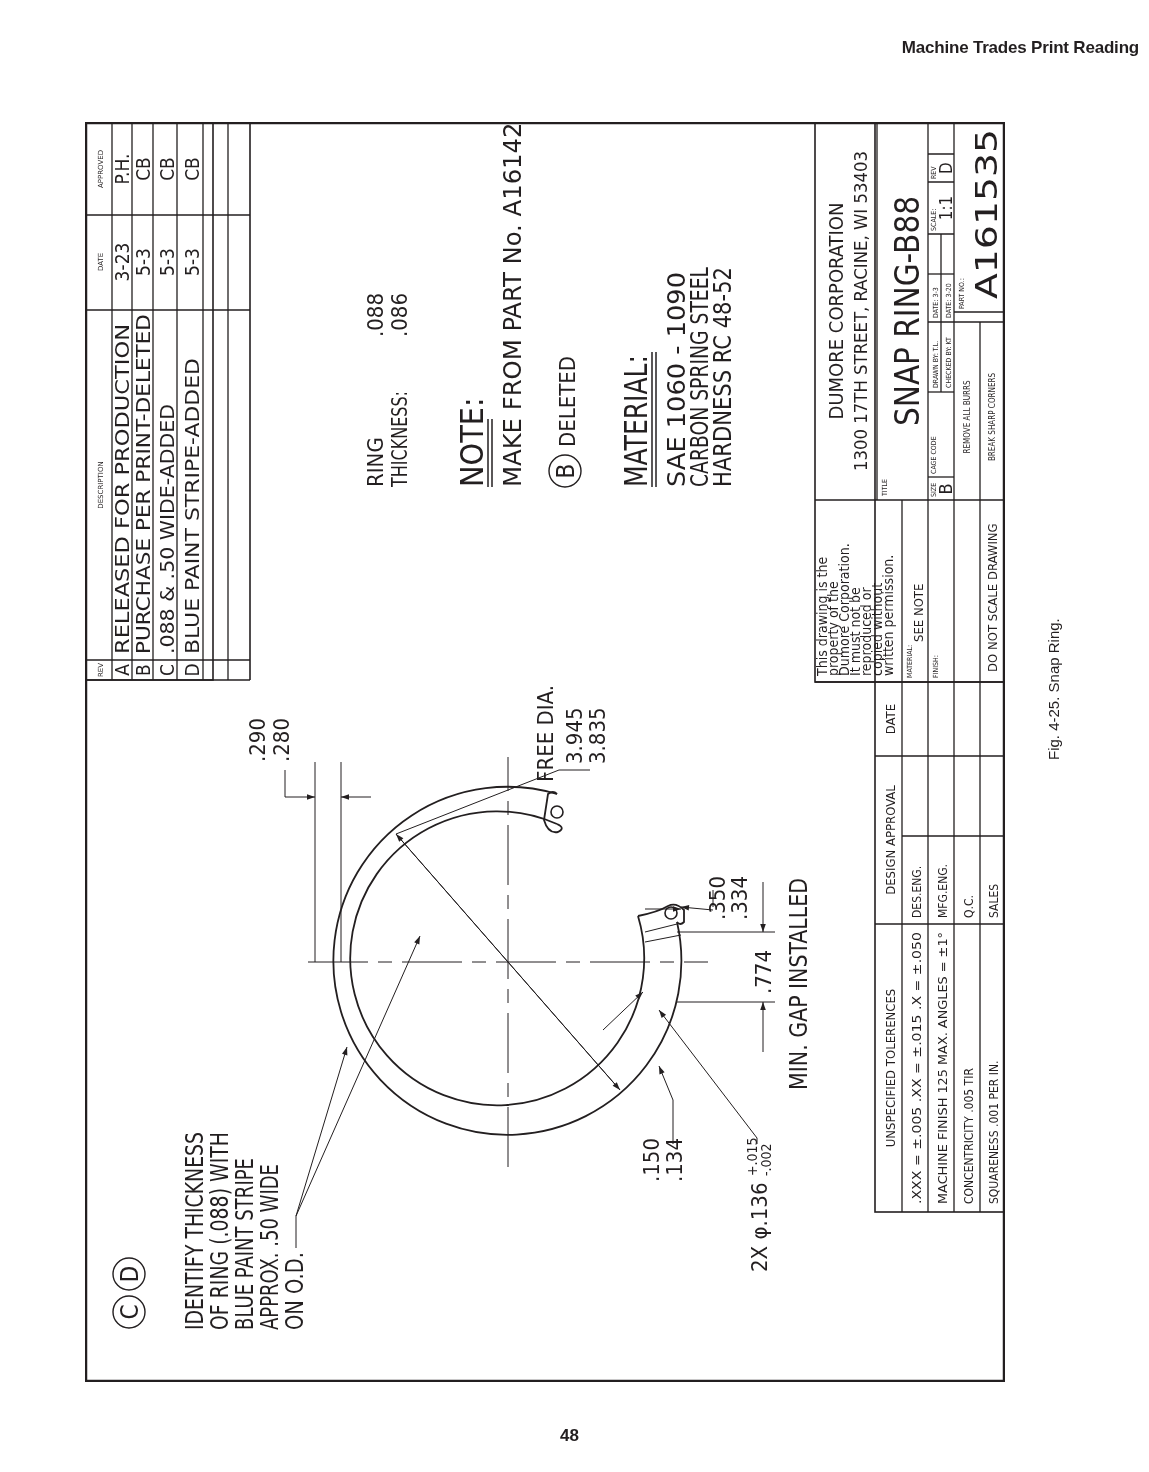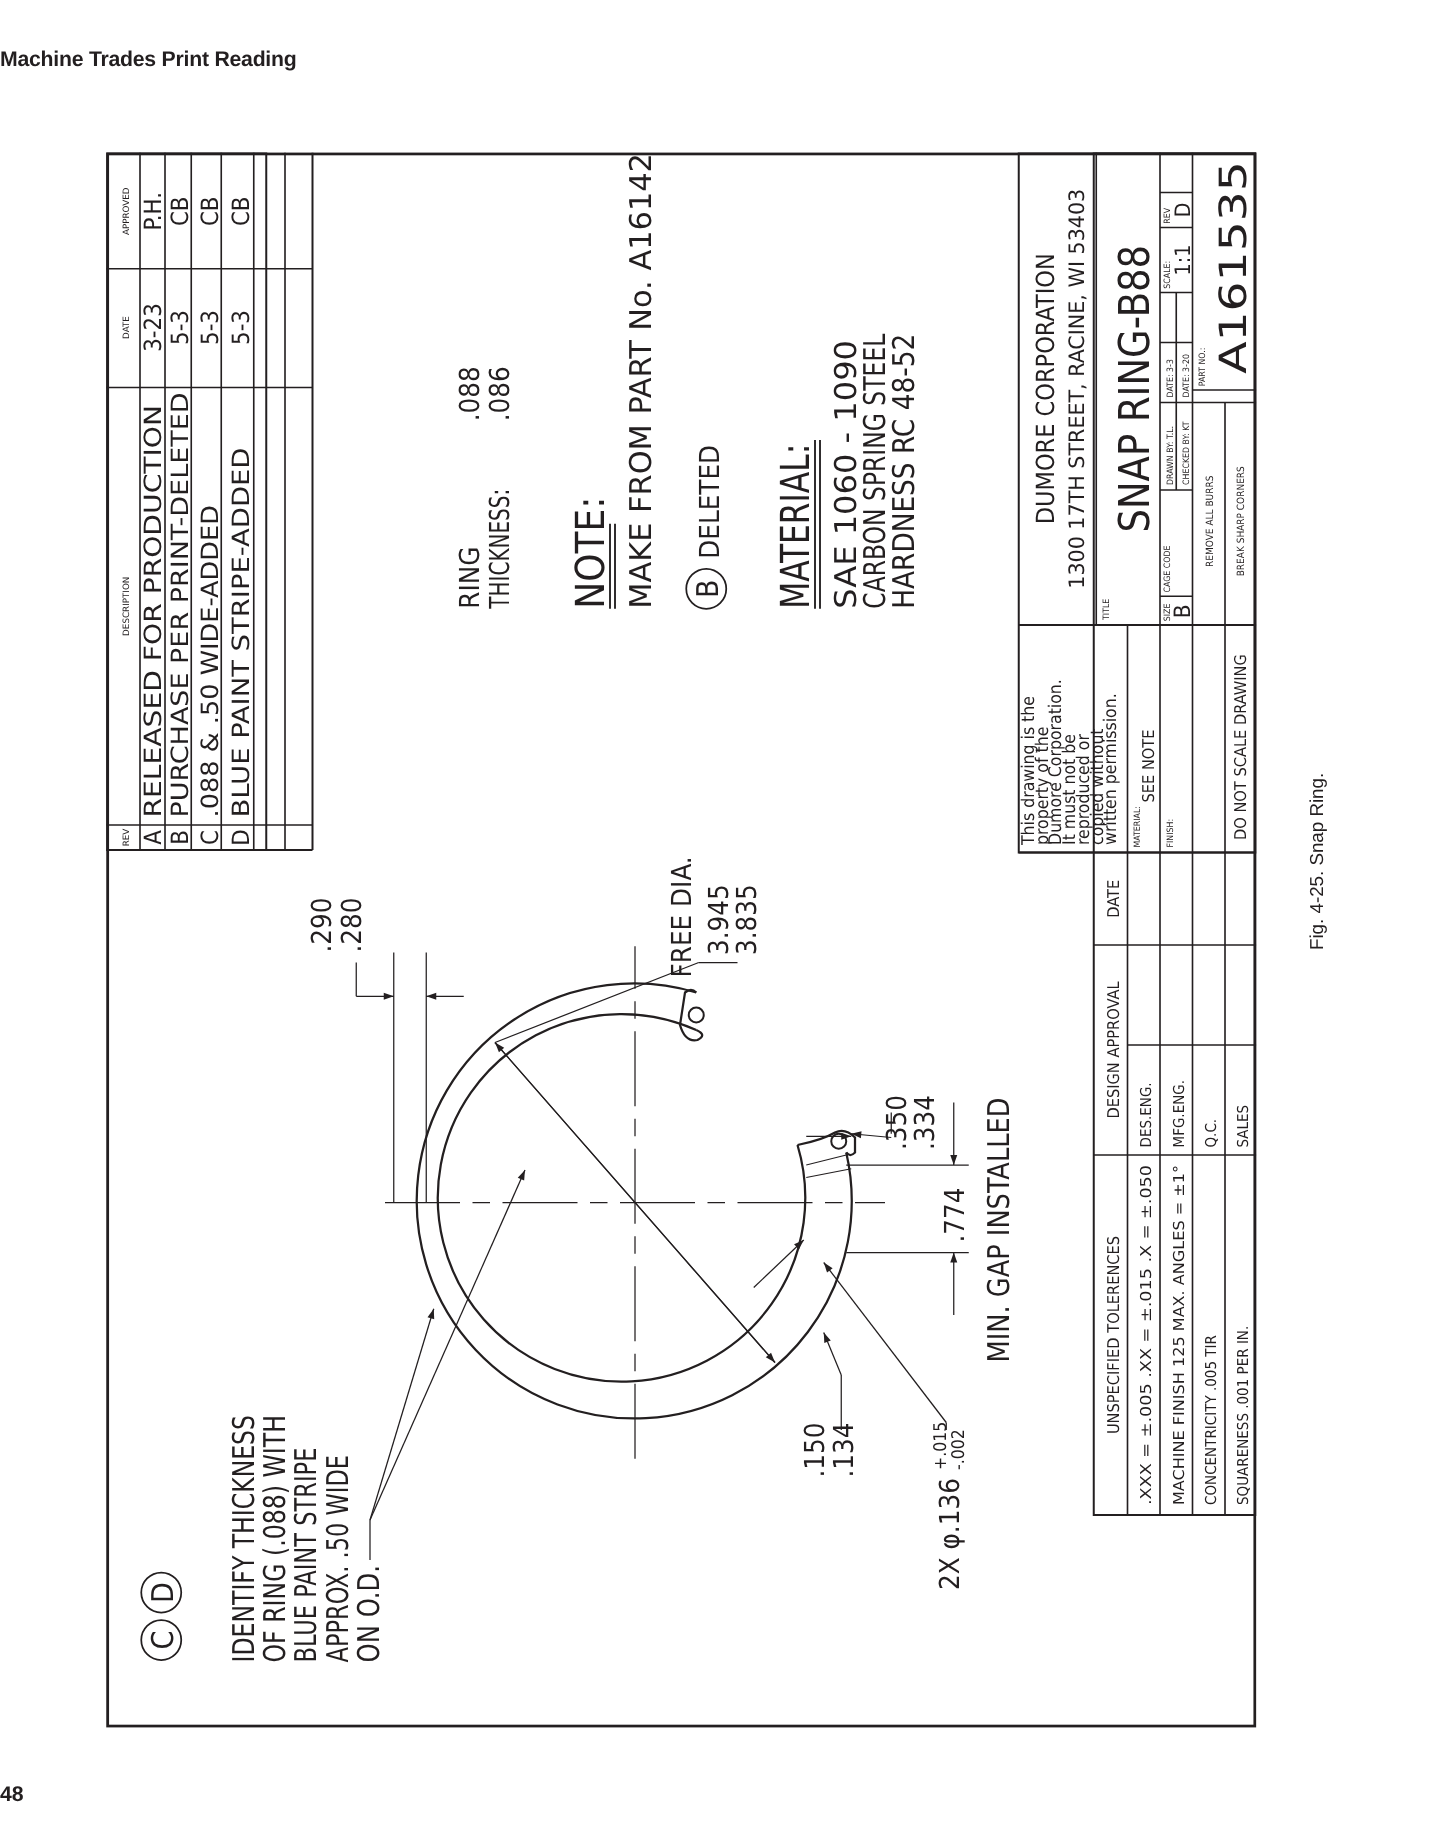--- a/index.html
+++ b/index.html
@@ -1,18 +1,18 @@
 <!DOCTYPE html>
 <html><head>
 <meta charset="utf-8">
 <style>
   html, body { margin: 0; padding: 0; background: #ffffff; }
   body { width: 1149px; height: 1472px; position: relative; overflow: hidden; font-family: "Liberation Sans", sans-serif; color: #231f20; }
-  .page-header { position: absolute; top: 38px; left: 0; width: 1139px; text-align: left; font-weight: bold; font-size: 17px; letter-spacing: -0.2px; }
-  .page-number { position: absolute; top: 1426px; left: 0; width: 1139px; text-align: left; font-weight: bold; font-size: 17px; }
+  .page-header { position: absolute; top: 38px; left: 0; width: 1139px; text-align: right; font-weight: bold; font-size: 17px; letter-spacing: -0.2px; }
+  .page-number { position: absolute; top: 1426px; left: 0; width: 1139px; text-align: center; font-weight: bold; font-size: 17px; }
   .fig-caption { position: absolute; left: 1045px; top: 760px; transform-origin: 0 0; transform: rotate(-90deg); font-size: 15px; white-space: nowrap; }
   .drawing-host { position: absolute; left: 85px; top: 1382px; width: 1260px; height: 920px; transform-origin: 0 0; transform: rotate(-90deg); }
   .drawing-host svg { display: block; }
   svg text { font-family: "DejaVu Sans", sans-serif; fill: #231f20; }
   .cad { font-family: "DejaVu Sans", sans-serif; font-stretch: condensed; }
 </style>
 </head>
 <body>
 
 <div class="page-header">Machine Trades Print Reading</div>

